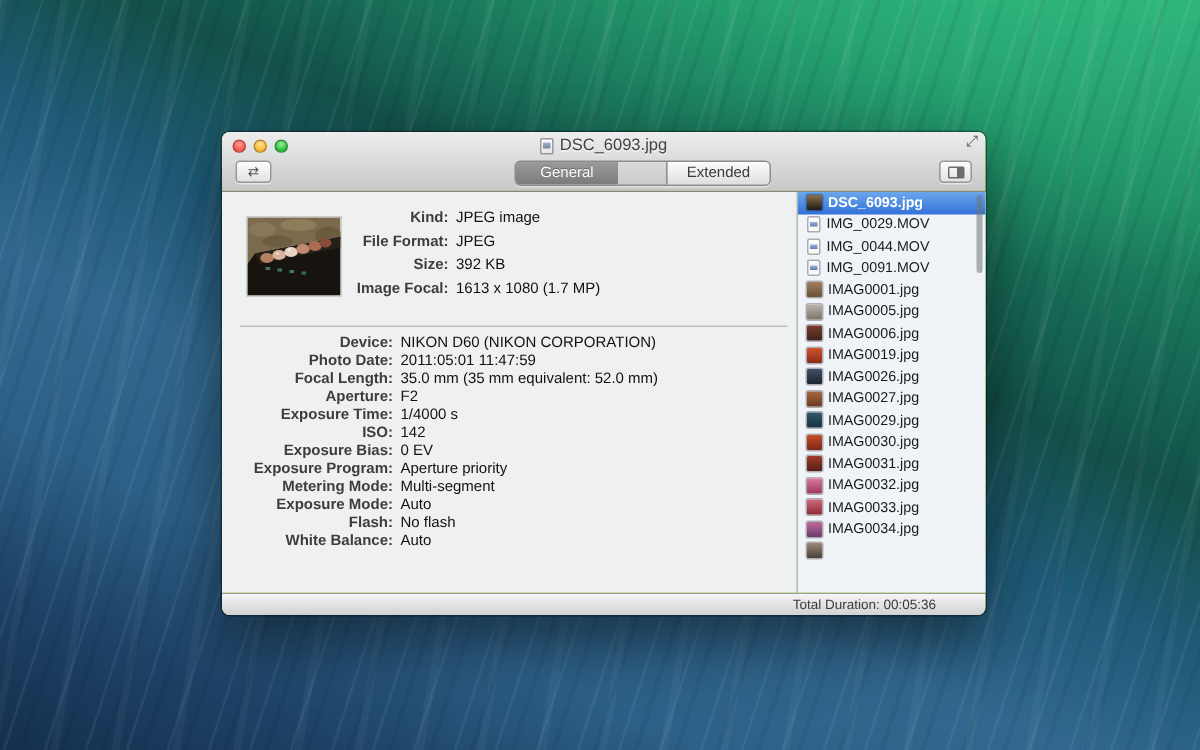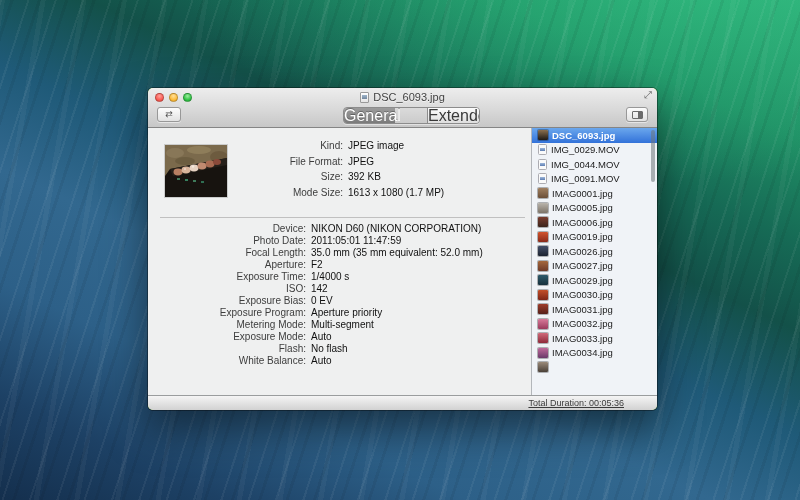--- a/index.html
+++ b/index.html
@@ -49,31 +49,31 @@
     background:linear-gradient(#fdfdfd,#e2e2e2);
     box-shadow:0 1px 0 rgba(255,255,255,.5);cursor:pointer;}
   .swap-btn{left:9px;width:24px;font-size:9px;color:#4e4e4e;text-align:center;line-height:13px;}
   .panel-btn{right:9px;width:22px;display:flex;align-items:center;justify-content:center;}
   .panel-glyph{width:11px;height:8px;border:1px solid #6c6c6c;border-radius:1px;position:relative;box-sizing:border-box;}
   .panel-glyph::after{content:"";position:absolute;top:0;right:0;bottom:0;width:4px;background:#6c6c6c;}
 
   .segmented{position:absolute;left:195px;top:1px;display:flex;height:15px;
     border:1px solid #8c8c8c;border-radius:4px;overflow:hidden;
     box-shadow:0 1px 0 rgba(255,255,255,.45);}
-  .seg{width:51px;line-height:15px;font-size:16px;text-align:center;cursor:pointer;}
+  .seg{width:68px;line-height:15px;font-size:10px;text-align:center;cursor:pointer;}
   .seg.on{background:linear-gradient(#9b9b9b,#7b7b7b);color:#fff;text-shadow:0 -1px 0 rgba(0,0,0,.3);}
   .seg.off{background:linear-gradient(#fcfcfc,#dedede);color:#3a3a3a;border-left:1px solid #8c8c8c;margin-left:32px;}
 
   
   .content{position:absolute;top:40px;bottom:15px;left:0;right:0;display:flex;}
   .main{flex:1;position:relative;background:#eff0f0;overflow:hidden;}
   .photo{position:absolute;left:17px;top:17px;width:62px;height:52px;box-shadow:0 0 0 1px rgba(0,0,0,.15);}
   .info-top{position:absolute;top:10px;left:0;right:0;}
   .info-top .row{height:15.5px;line-height:15.5px;font-size:10px;white-space:nowrap;}
-  .lab{display:inline-block;width:151px;text-align:right;font-weight:normal;color:#3d3d3d;margin-left:44px;}
+  .lab{display:inline-block;width:151px;text-align:right;font-weight:bold;color:#3d3d3d;}
   .val{margin-left:5px;color:#111;}
   .divider{position:absolute;top:89px;left:12px;width:365px;height:1px;background:#c0c0c0;}
   .info-exif{position:absolute;top:95px;left:0;right:0;}
   .info-exif .row{height:12px;line-height:12px;font-size:10px;white-space:nowrap;}
   .info-exif .lab{width:114px;}
 
   
   .sidebar{width:125px;background:#f0f3f7;border-left:1px solid #b3b6ba;position:relative;overflow:hidden;}
   .filelist{position:absolute;inset:0;overflow:hidden;}
   .srow{height:14.5px;display:flex;align-items:center;padding-left:6px;font-size:9.5px;color:#1b1b1b;cursor:default;}
@@ -83,21 +83,21 @@
     background:#fafafa;border:1px solid #acacb2;border-radius:1.5px;}
   .movicon::after{content:"";position:absolute;left:1px;right:1px;top:3px;bottom:3px;
     background:linear-gradient(#9cb6da,#5d7db1);}
   .scrollthumb{position:absolute;right:2px;top:2px;width:4px;height:52px;border-radius:2px;
     background:rgba(110,116,122,.55);}
 
   
   .statusbar{position:absolute;bottom:0;left:0;right:0;height:15px;box-sizing:border-box;
     border-top:1px solid #9a9d9e;background:linear-gradient(#f5f5f5,#d2d2d2);
     border-radius:0 0 5px 5px;}
-  .status-text{position:absolute;right:33px;top:0;font-size:9px;line-height:14px;color:#3b3b3b;text-decoration:underline;}
+  .status-text{position:absolute;right:33px;top:0;font-size:9px;line-height:14px;color:#3b3b3b;}
 </style>
 </head>
 <body>
 
 <div class="window">
 
   <div class="header">
     <div class="titlebar">
       <div class="lights">
         <span class="light red"></span>
@@ -145,21 +145,21 @@
         <rect x="12" y="33" width="3" height="2" fill="#3f7a5a"></rect>
         <rect x="20" y="34" width="3" height="2" fill="#37805e"></rect>
         <rect x="28" y="35" width="3" height="2" fill="#3f7a5a"></rect>
         <rect x="36" y="36" width="3" height="2" fill="#2f6e52"></rect>
       </svg>
 
       <div class="info-top">
         <div class="row"><span class="lab">Kind:</span><span class="val">JPEG image</span></div>
         <div class="row"><span class="lab">File Format:</span><span class="val">JPEG</span></div>
         <div class="row"><span class="lab">Size:</span><span class="val">392 KB</span></div>
-        <div class="row"><span class="lab">Mode Size:</span><span class="val">1613 x 1080 (1.7 MP)</span></div>
+        <div class="row"><span class="lab">Image Focal:</span><span class="val">1613 x 1080 (1.7 MP)</span></div>
       </div>
 
       <div class="divider"></div>
 
       <div class="info-exif">
         <div class="row"><span class="lab">Device:</span><span class="val">NIKON D60 (NIKON CORPORATION)</span></div>
         <div class="row"><span class="lab">Photo Date:</span><span class="val">2011:05:01 11:47:59</span></div>
         <div class="row"><span class="lab">Focal Length:</span><span class="val">35.0 mm (35 mm equivalent: 52.0 mm)</span></div>
         <div class="row"><span class="lab">Aperture:</span><span class="val">F2</span></div>
         <div class="row"><span class="lab">Exposure Time:</span><span class="val">1/4000 s</span></div>

